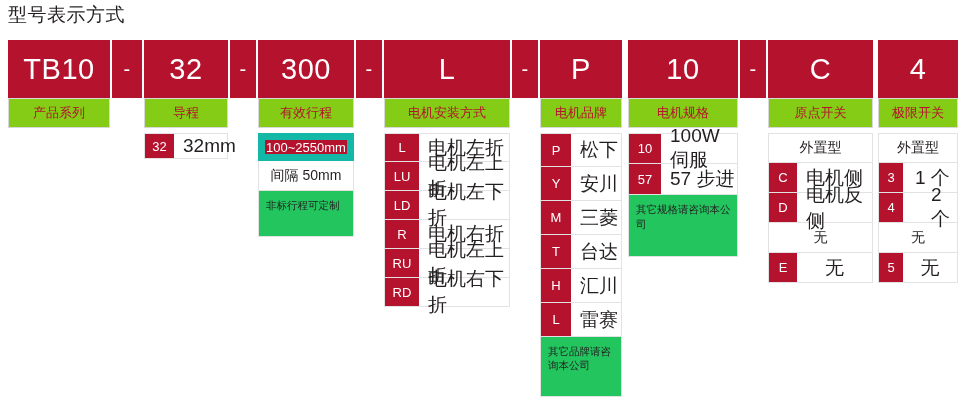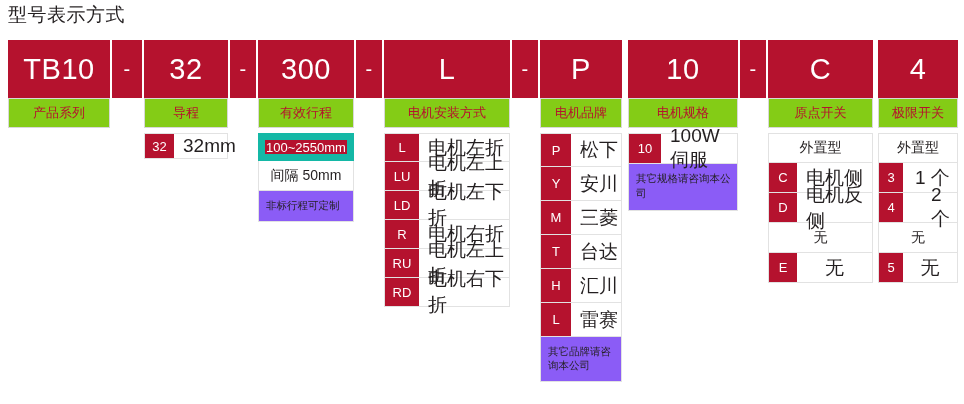--- a/index.html
+++ b/index.html
@@ -75,25 +75,25 @@
   }
   .band-plain{
     background:#fff;color:#231f20;
     font-size:14px;
     height:30px;
     display:flex;align-items:center;justify-content:center;
     border:1px solid #e2e2e2;border-top:none;
     box-sizing:border-box;
   }
   .note{
-    background:#8b5cf6;color:#231f20;
+    background:#22c55e;color:#231f20;
     font-size:10.5px;line-height:14px;
     border:1px solid #e2e2e2;border-top:none;
     box-sizing:border-box;
-    padding:7px 6px 9px 7px;
+    padding:7px 6px 24px 7px;
   }
   .note.tall{line-height:15px;}
   .note p{margin:0;}
   .note p + p{margin-top:11px;}
 </style>
 </head>
 <body>
 
 <div id="root">
 
@@ -199,20 +199,24 @@
     </div>
   </div>
 
   <div class="col" style="left:628px;width:110px;">
     <div class="col-head">电机规格</div>
     <div class="sub">
       <div class="row first" style="height:31px;">
         <div class="cell-code" style="width:32px;">10</div>
         <div class="cell-desc">100W 伺服</div>
       </div>
+      <div class="row" style="height:31px;">
+        <div class="cell-code" style="width:32px;">57</div>
+        <div class="cell-desc">57 步进</div>
+      </div>
       <div class="note tall">
         <p>其它规格请咨询本公司</p>
       </div>
     </div>
   </div>
 
   <div class="col" style="left:768px;width:105px;">
     <div class="col-head">原点开关</div>
     <div class="sub">
       <div class="band-plain" style="border-top:1px solid #e2e2e2;">外置型</div>

